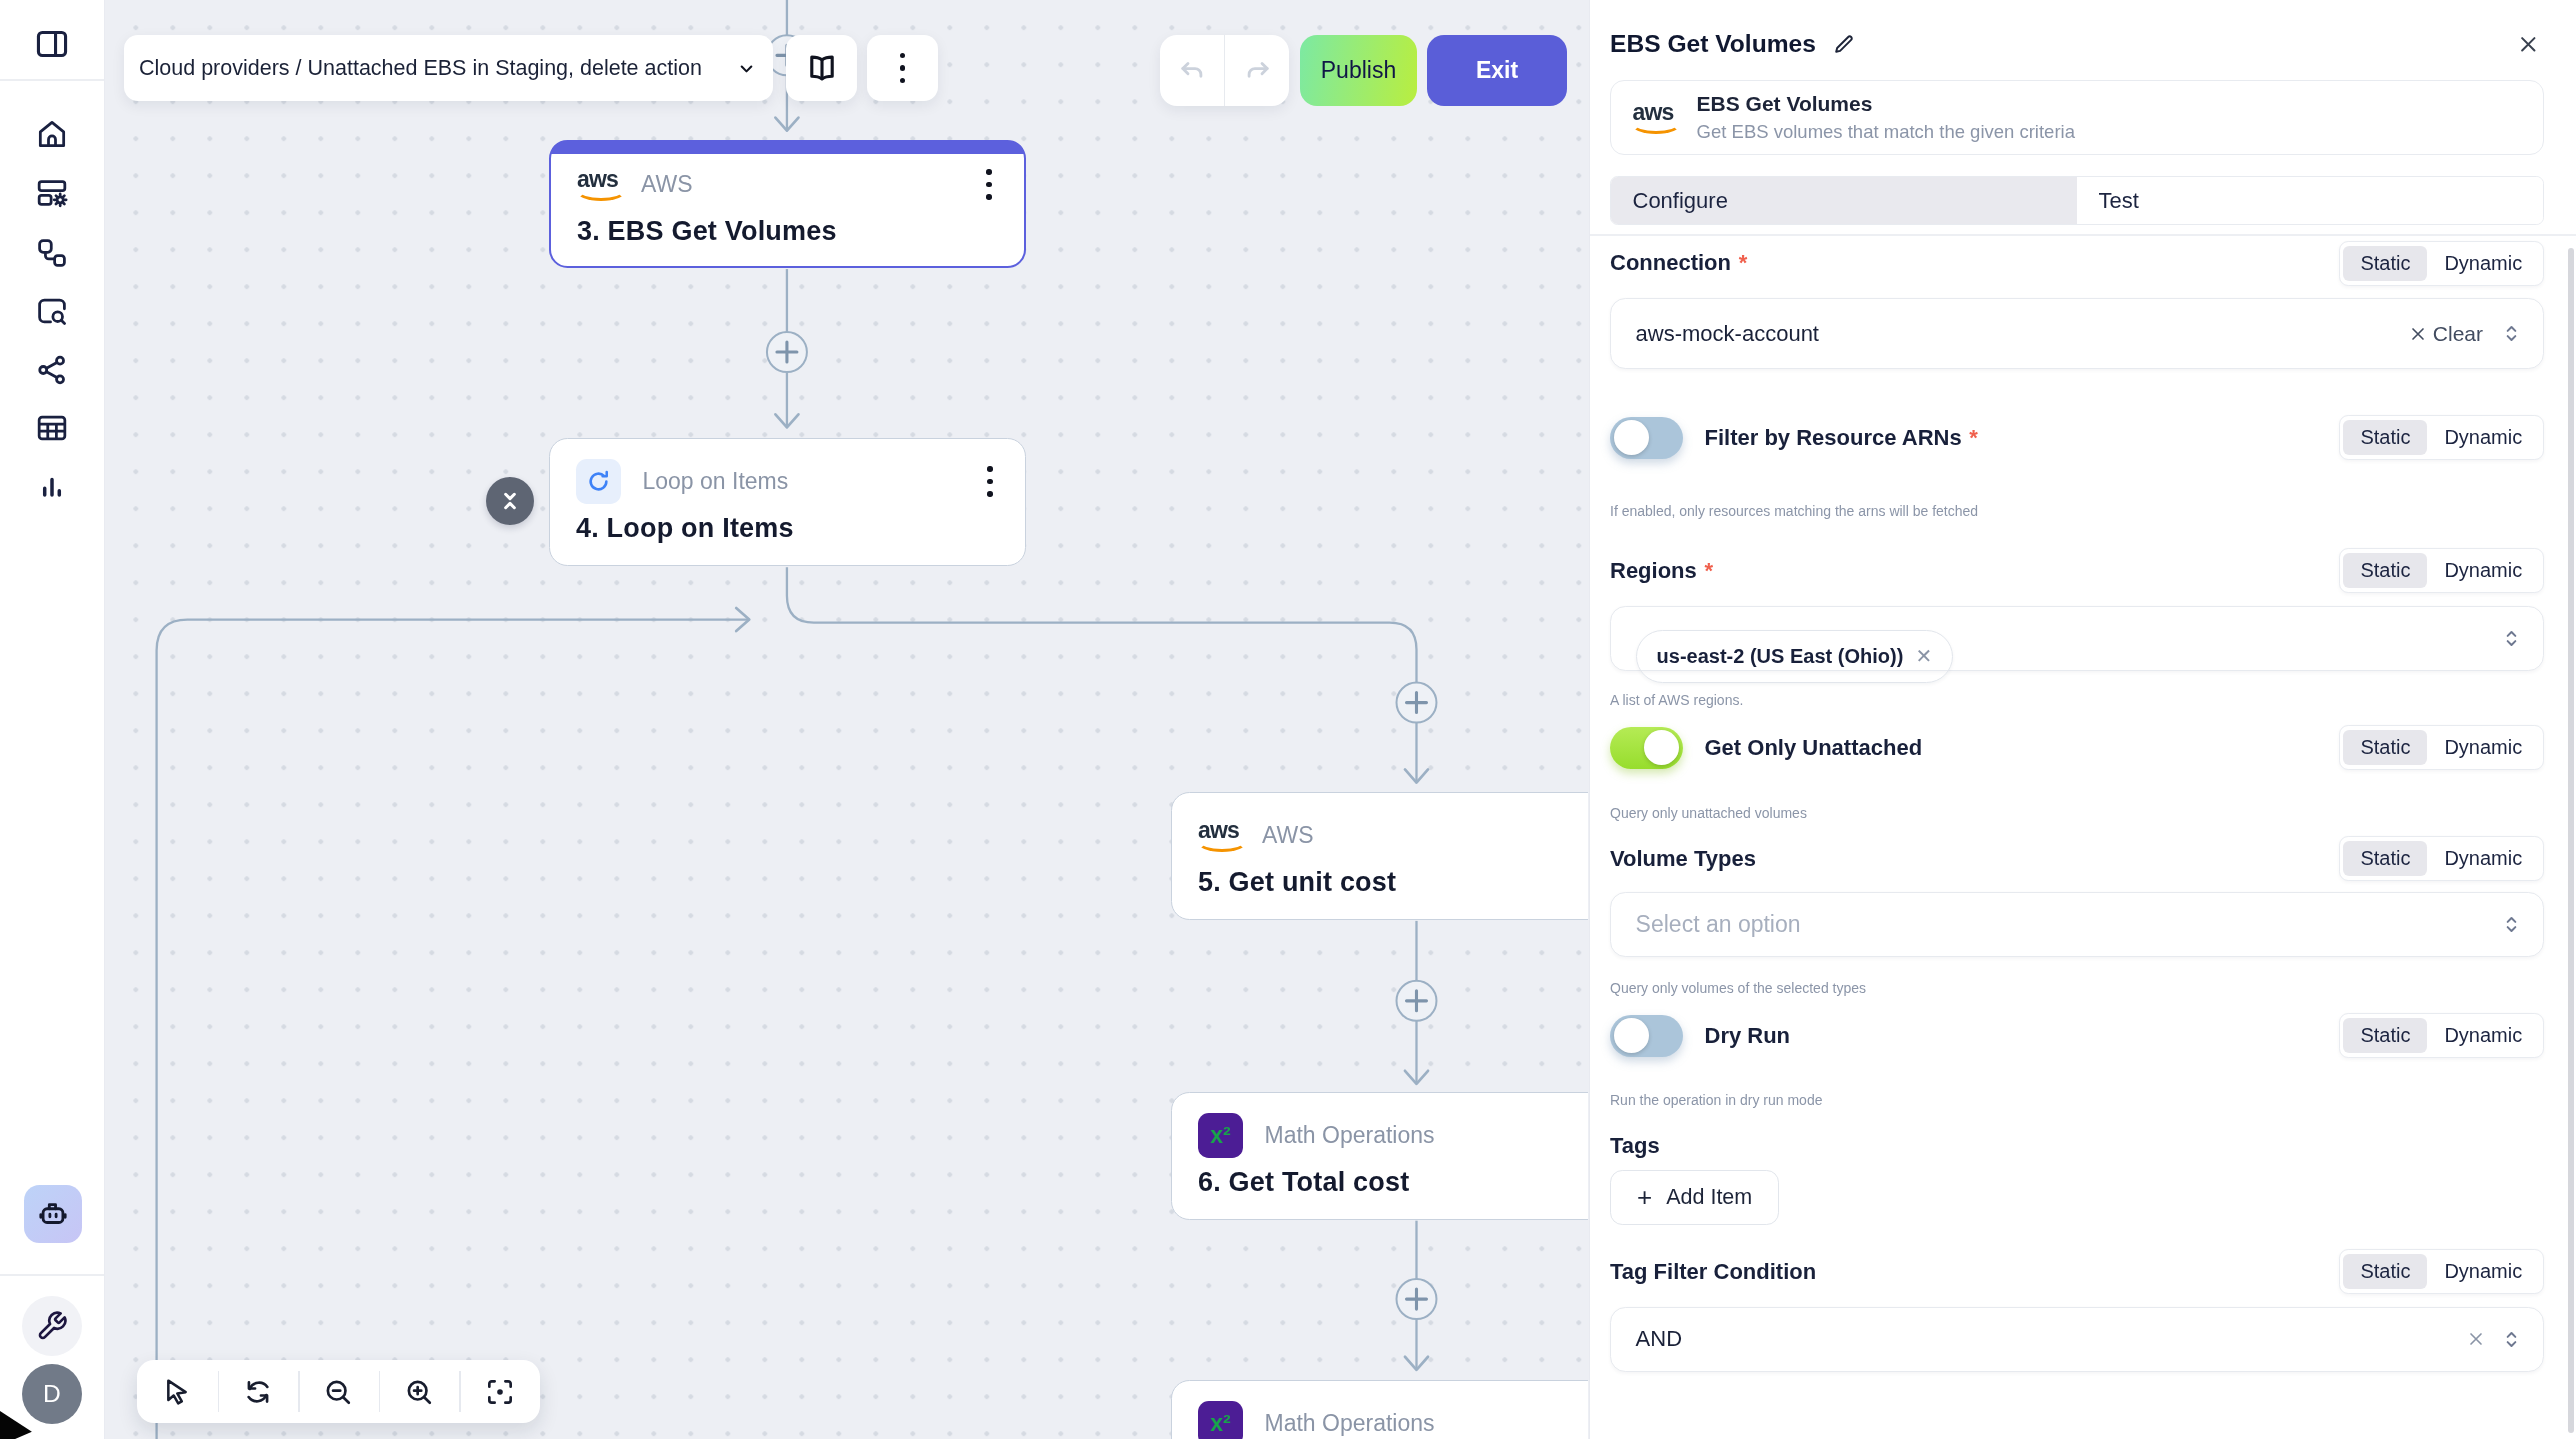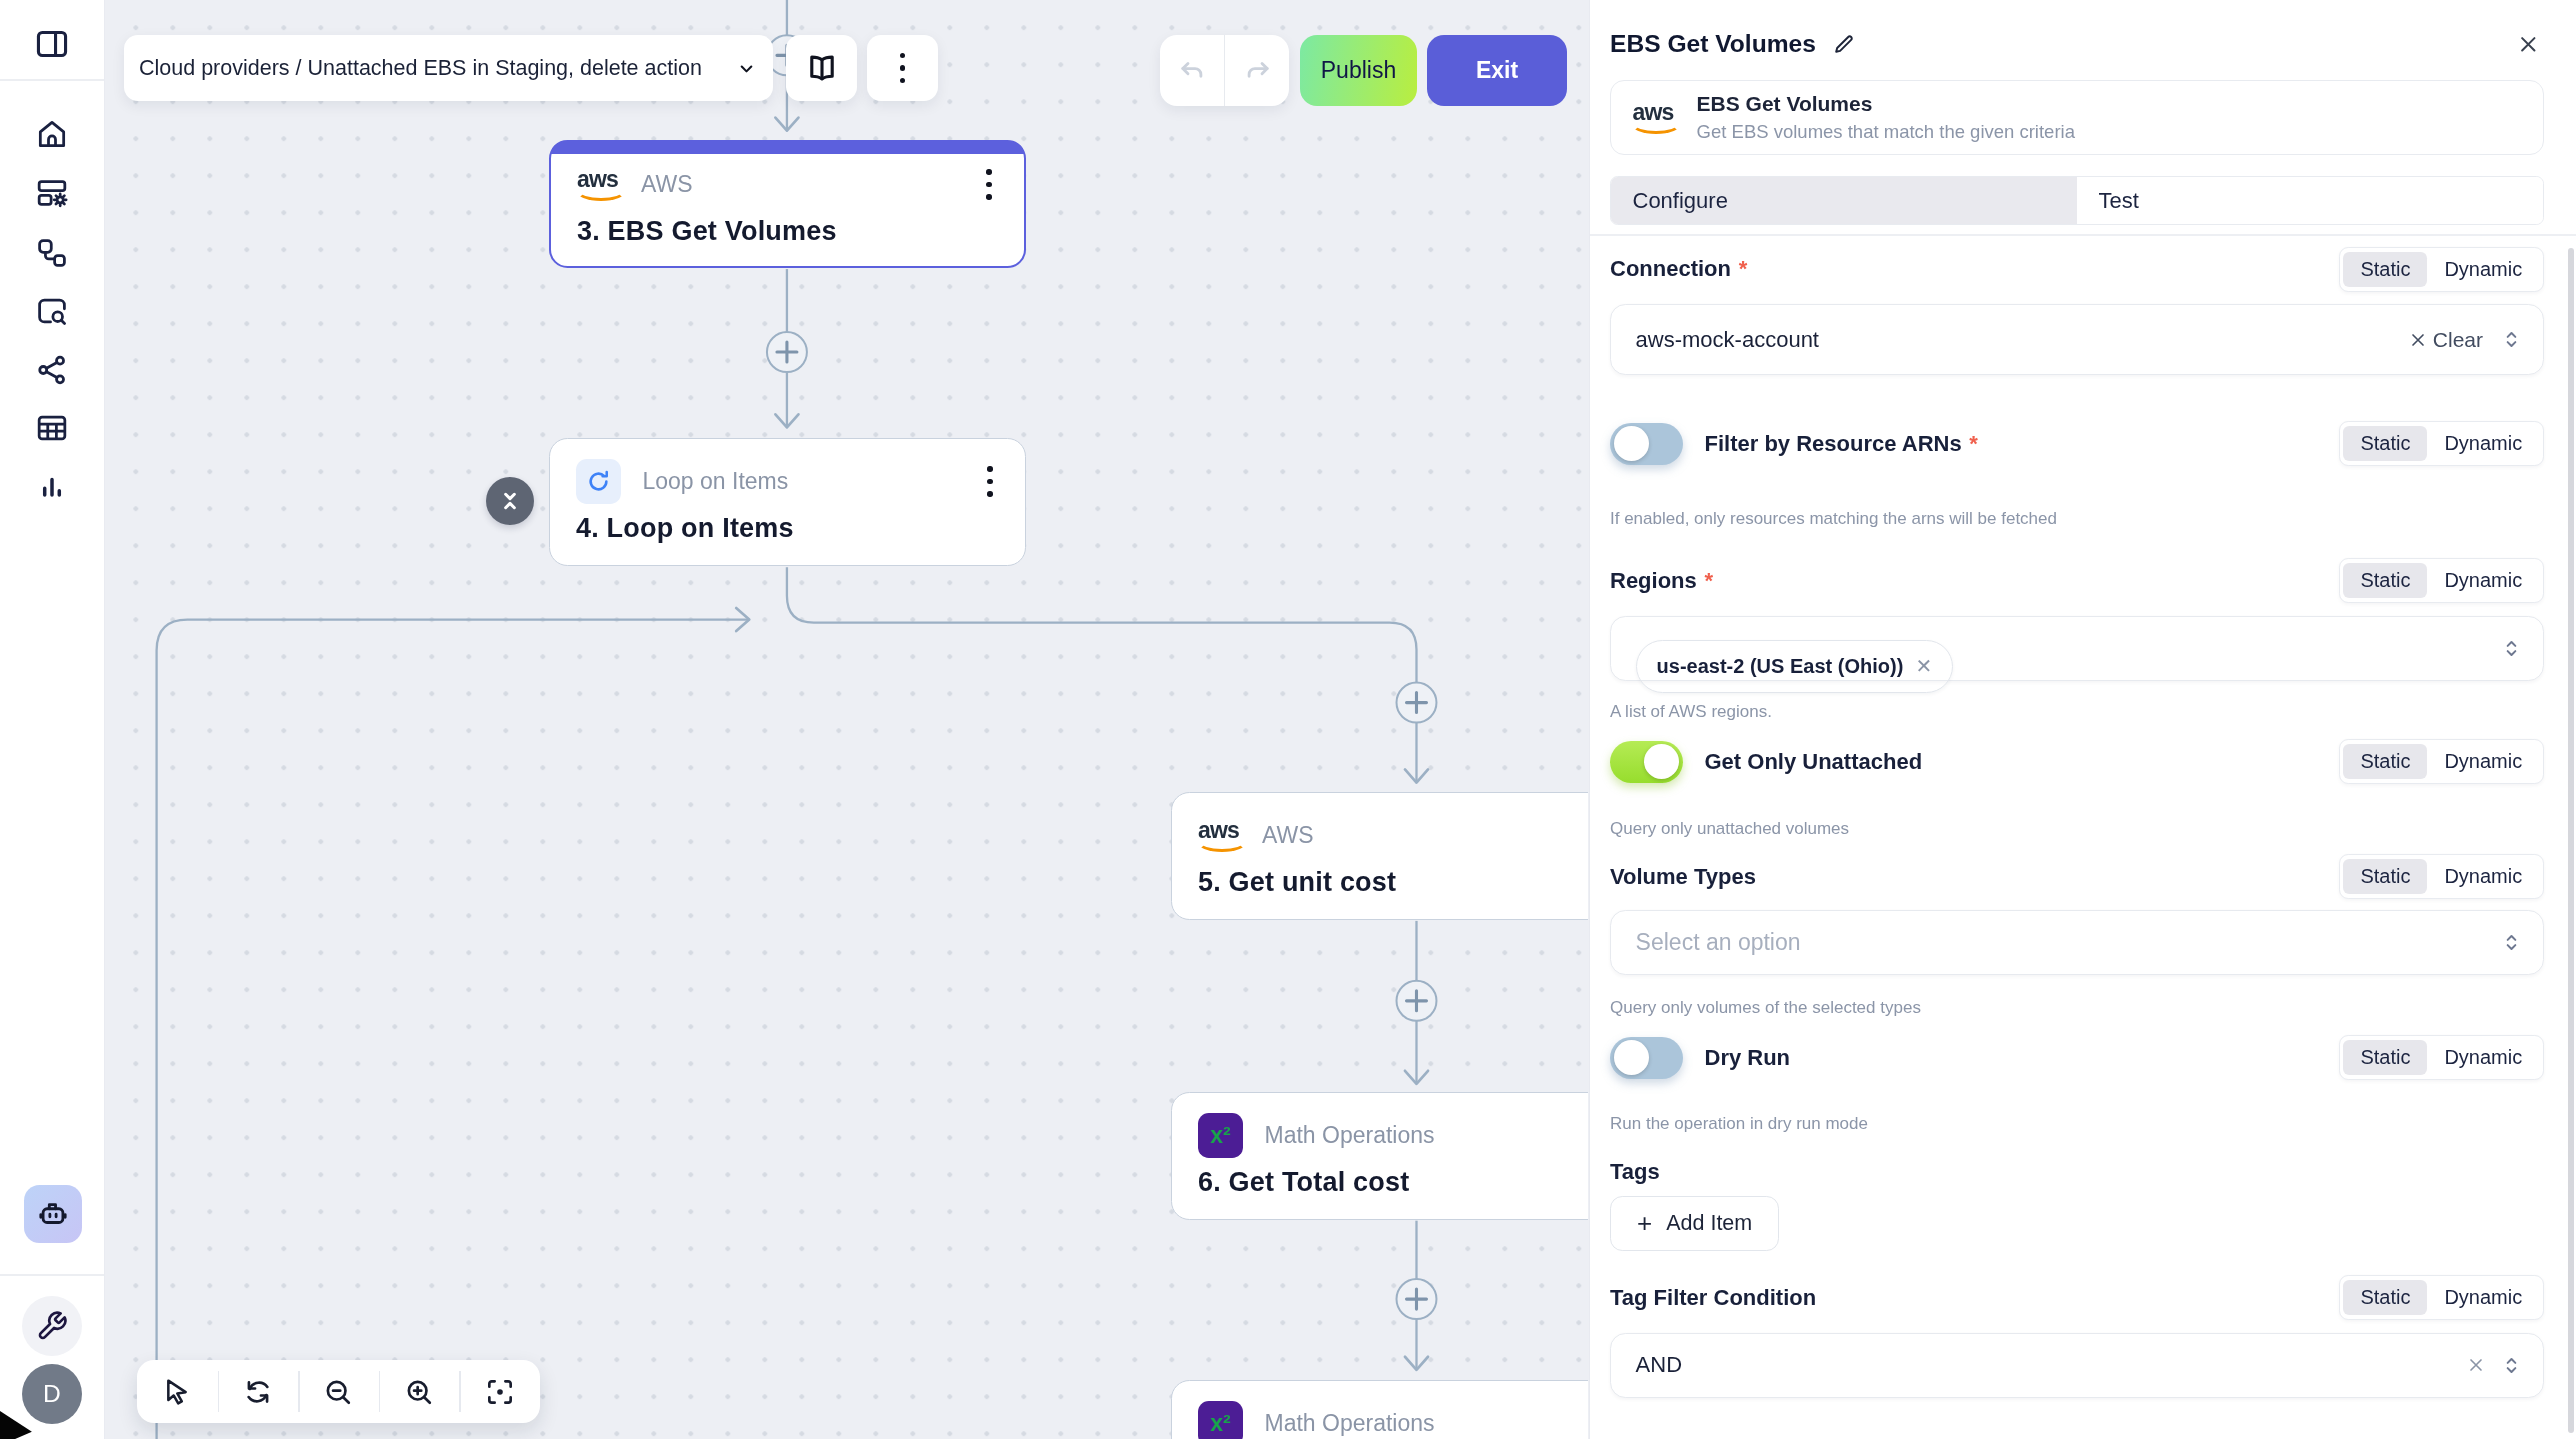--- a/index.html
+++ b/index.html
@@ -106,39 +106,39 @@
   .app-card {
     margin: 0 32px 21.5px 20px; border: 1.5px solid #e8ebf0; border-radius: 14px;
     display: flex; align-items: center; gap: 21.5px; padding: 12.3px 21.5px; height: 75px;
   }
   .app-card-name { font-size: 21px; font-weight: 700; color: #1d2438; }
   .app-card-desc { font-size: 18.5px; color: #8b95a8; margin-top: 4.6px; }
   .tabs { margin: 0 32px; margin-left: 20px; border: 1.5px solid #e8ebf0; border-radius: 7.7px; display: flex; height: 49px; overflow: hidden; }
   .tab { flex: 1; display: flex; align-items: center; padding: 0 21.5px; font-size: 22px; color: #1c2440; background: #fff; }
   .tab.active { background: #e9e9ee; font-weight: 500; }
   .panel-divider { height: 1.5px; background: #edeff3; margin-top: 9.2px; }
-  .fields { padding: 11px 32px 0 20px; }
+  .fields { padding: 5px 32px 0 20px; }
   .frow { display: flex; align-items: center; justify-content: space-between; }
   .flabel { font-size: 22px; font-weight: 600; color: #18203a; display: flex; gap: 7.7px; align-items: baseline; }
   .req { color: #f0604d; font-weight: 700; }
   .tgroup { display: flex; align-items: center; gap: 21.5px; }
   .sd { display: flex; align-items: center; border: 1.5px solid #e8ebf0; border-radius: 9.2px; background: #fff; padding: 3.8px; height: 45px; box-shadow: 0 1.5px 3.8px rgba(20,30,60,.04); }
   .sd .seg { font-size: 20px; color: #1c2440; padding: 0 17px; height: 35px; display: flex; align-items: center; border-radius: 6.2px; }
   .sd .seg.active { background: #e7e7ec; }
   .select {
     border: 1.5px solid #e7eaef; border-radius: 15.4px; height: 65px; display: flex; align-items: center;
     padding: 0 12.3px 0 24.6px; background: #fff; box-shadow: 0 1.5px 3.8px rgba(20,30,60,.04);
   }
   .select.tall { height: 71px; }
   .select-val { flex: 1; font-size: 22px; color: #1a2138; }
   .select-ph { flex: 1; font-size: 23px; color: #a7afbe; }
   .clear { display: flex; align-items: center; gap: 4.6px; color: #424c60; font-size: 21px; margin-right: 17px; }
   .updown { color: #6e7890; margin-right: 7.7px; }
   .dim-x { color: #8a94a6; margin-right: 14px; }
-  .helper { font-size: 17px; color: #8b95a8; }
+  .helper { font-size: 14px; color: #8b95a8; }
   .tg { width: 73px; height: 42px; border-radius: 21px; background: #abc5da; position: relative; flex: none; box-shadow: 0 4.6px 9.2px rgba(120,150,180,.35); }
   .tg .kn { position: absolute; top: 3.1px; left: 3.8px; width: 35px; height: 35px; border-radius: 50%; background: #fff; box-shadow: 0 1.5px 4.6px rgba(0,0,0,.18); }
   .tg.on { background: linear-gradient(180deg, #b5eb55, #97dd2d); box-shadow: 0 4.6px 9.2px rgba(150,200,60,.4); }
   .tg.on .kn { left: auto; right: 3.8px; }
   .chip {
     display: inline-flex; align-items: center; gap: 12.3px; border: 1.5px solid #e2e6ec; border-radius: 768px;
     padding: 0 20px; height: 53px; font-size: 20px; font-weight: 700; color: #18203a; box-shadow: 0 1.5px 3.8px rgba(20,30,60,.05); margin-top: 36px;
   }
   .chip .x { color: #8a94a6; font-weight: 400; }
   .add-btn {

